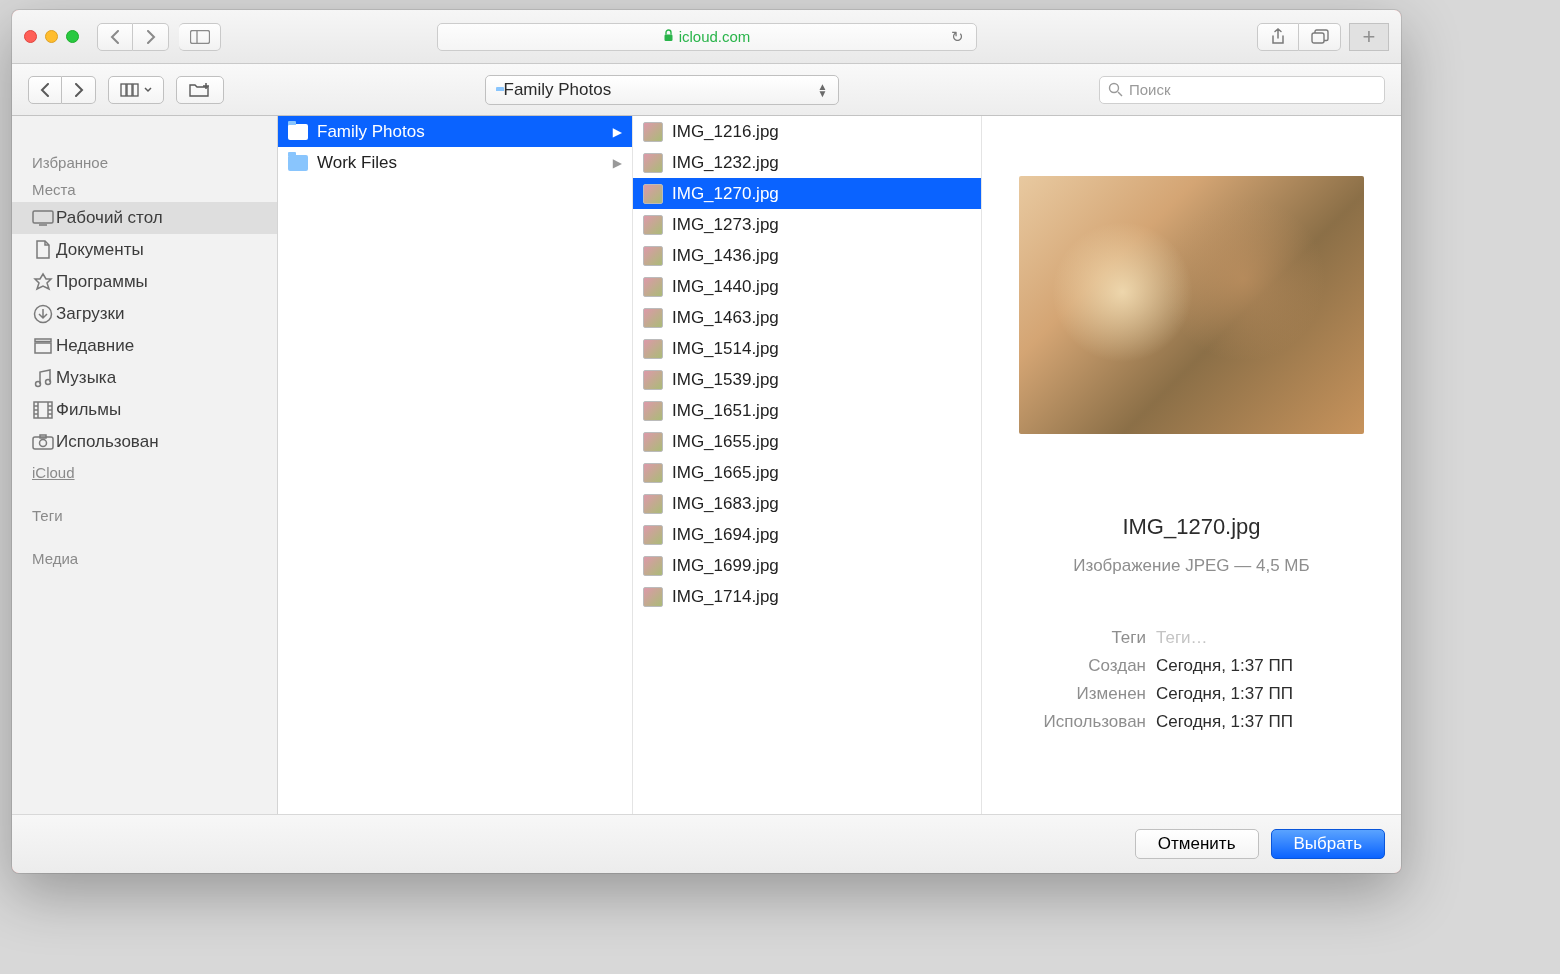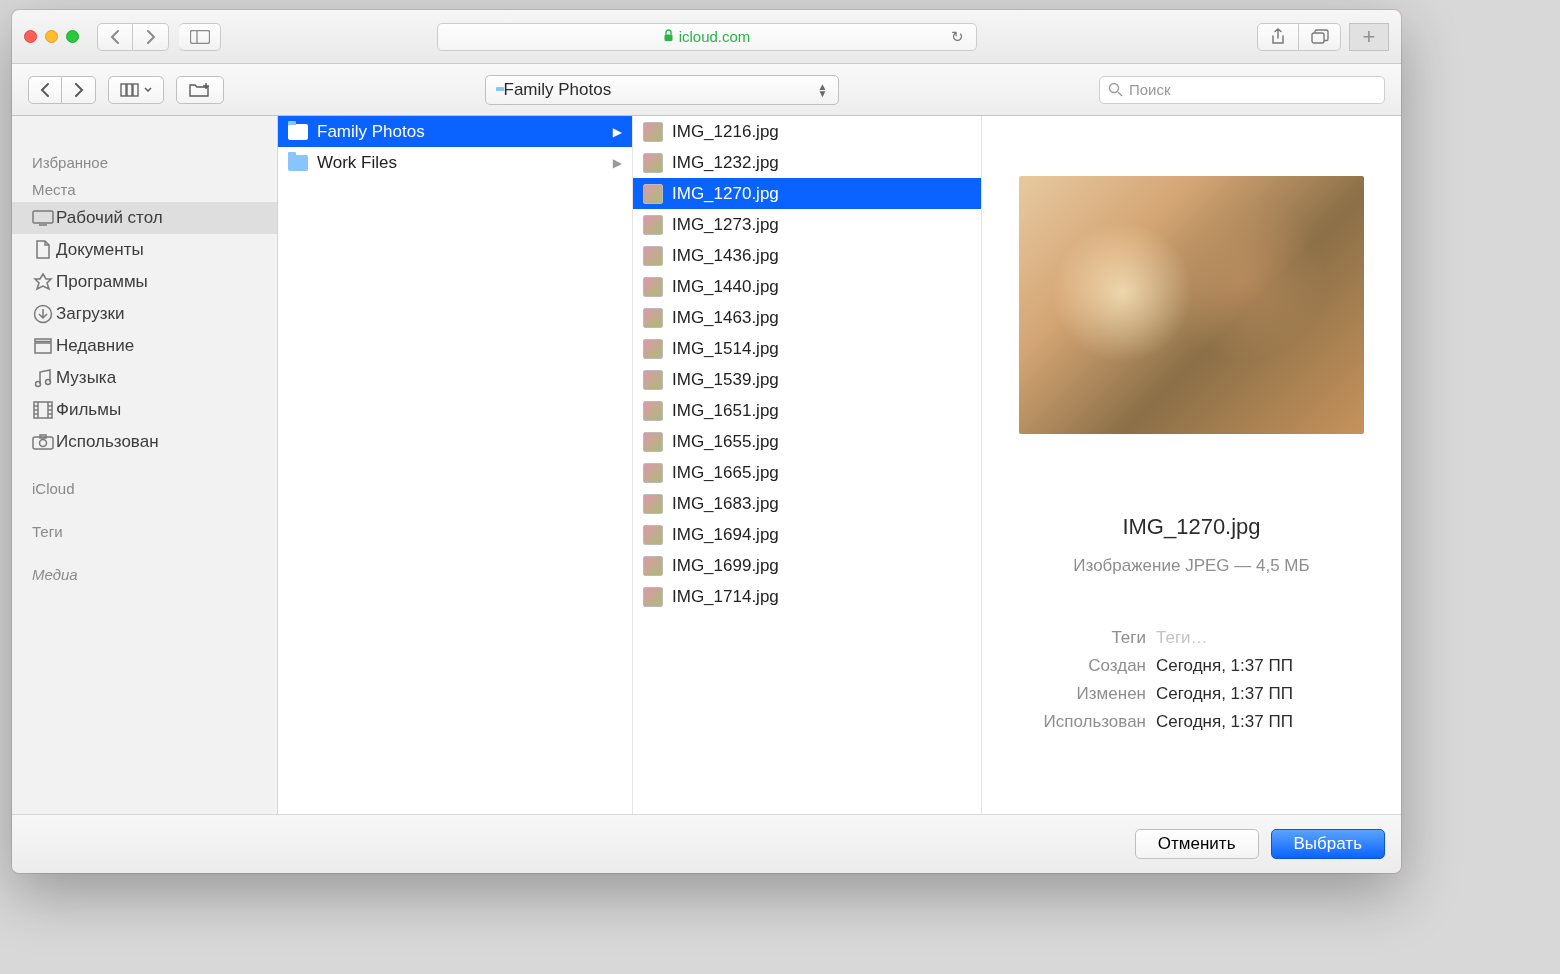--- a/index.html
+++ b/index.html
@@ -244,23 +244,23 @@
         <div class="side-i">
           <span class="ic">
             <svg width="22" height="16" viewBox="0 0 22 16">
               <rect x="1" y="3" width="20" height="12" rx="2" stroke="#7a7a7a" stroke-width="1.5" fill="none"></rect>
               <circle cx="11" cy="9" r="3.5" stroke="#7a7a7a" stroke-width="1.5" fill="none"></circle>
               <rect x="8" y="1" width="6" height="3" stroke="#7a7a7a" stroke-width="1.5" fill="none"></rect>
             </svg>
           </span>
           <span>Использован</span>
         </div>
-        <div class="side-h" style="margin-top: 16px;">iCloud</div>
+        <div class="side-h" style=" text-decoration: underline;">iCloud</div>
         <div class="side-h" style="margin-top: 16px;">Теги</div>
-        <div class="side-h" style="margin-top: 16px; font-style: italic;">Медиа</div>
+        <div class="side-h" style="margin-top: 16px;">Медиа</div>
       </div>
     <div class="col col1" id="col1">
         <div class="row sel">
           <span class="fold-ic sel"></span>
           <span>Family Photos</span>
           <span class="arr">▶</span>
         </div>
         <div class="row">
           <span class="fold-ic"></span>
           <span>Work Files</span>

